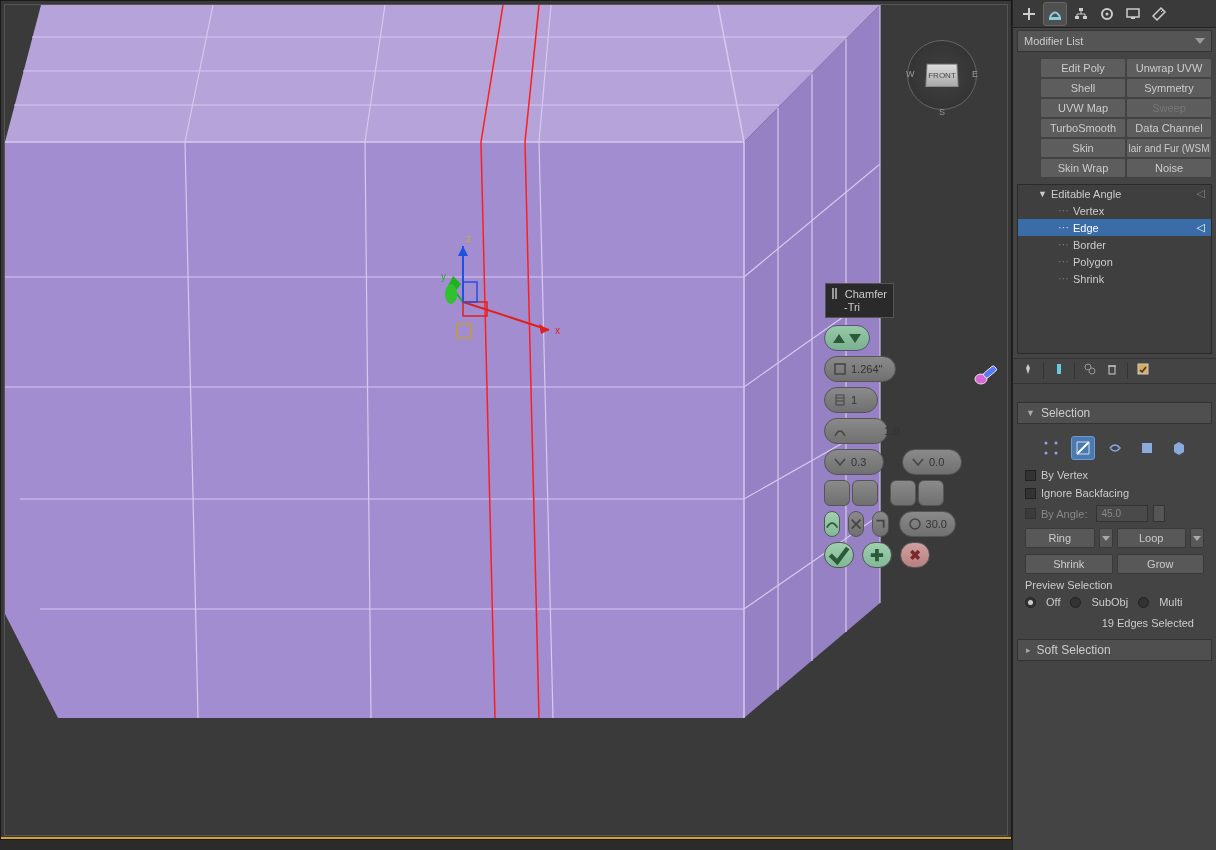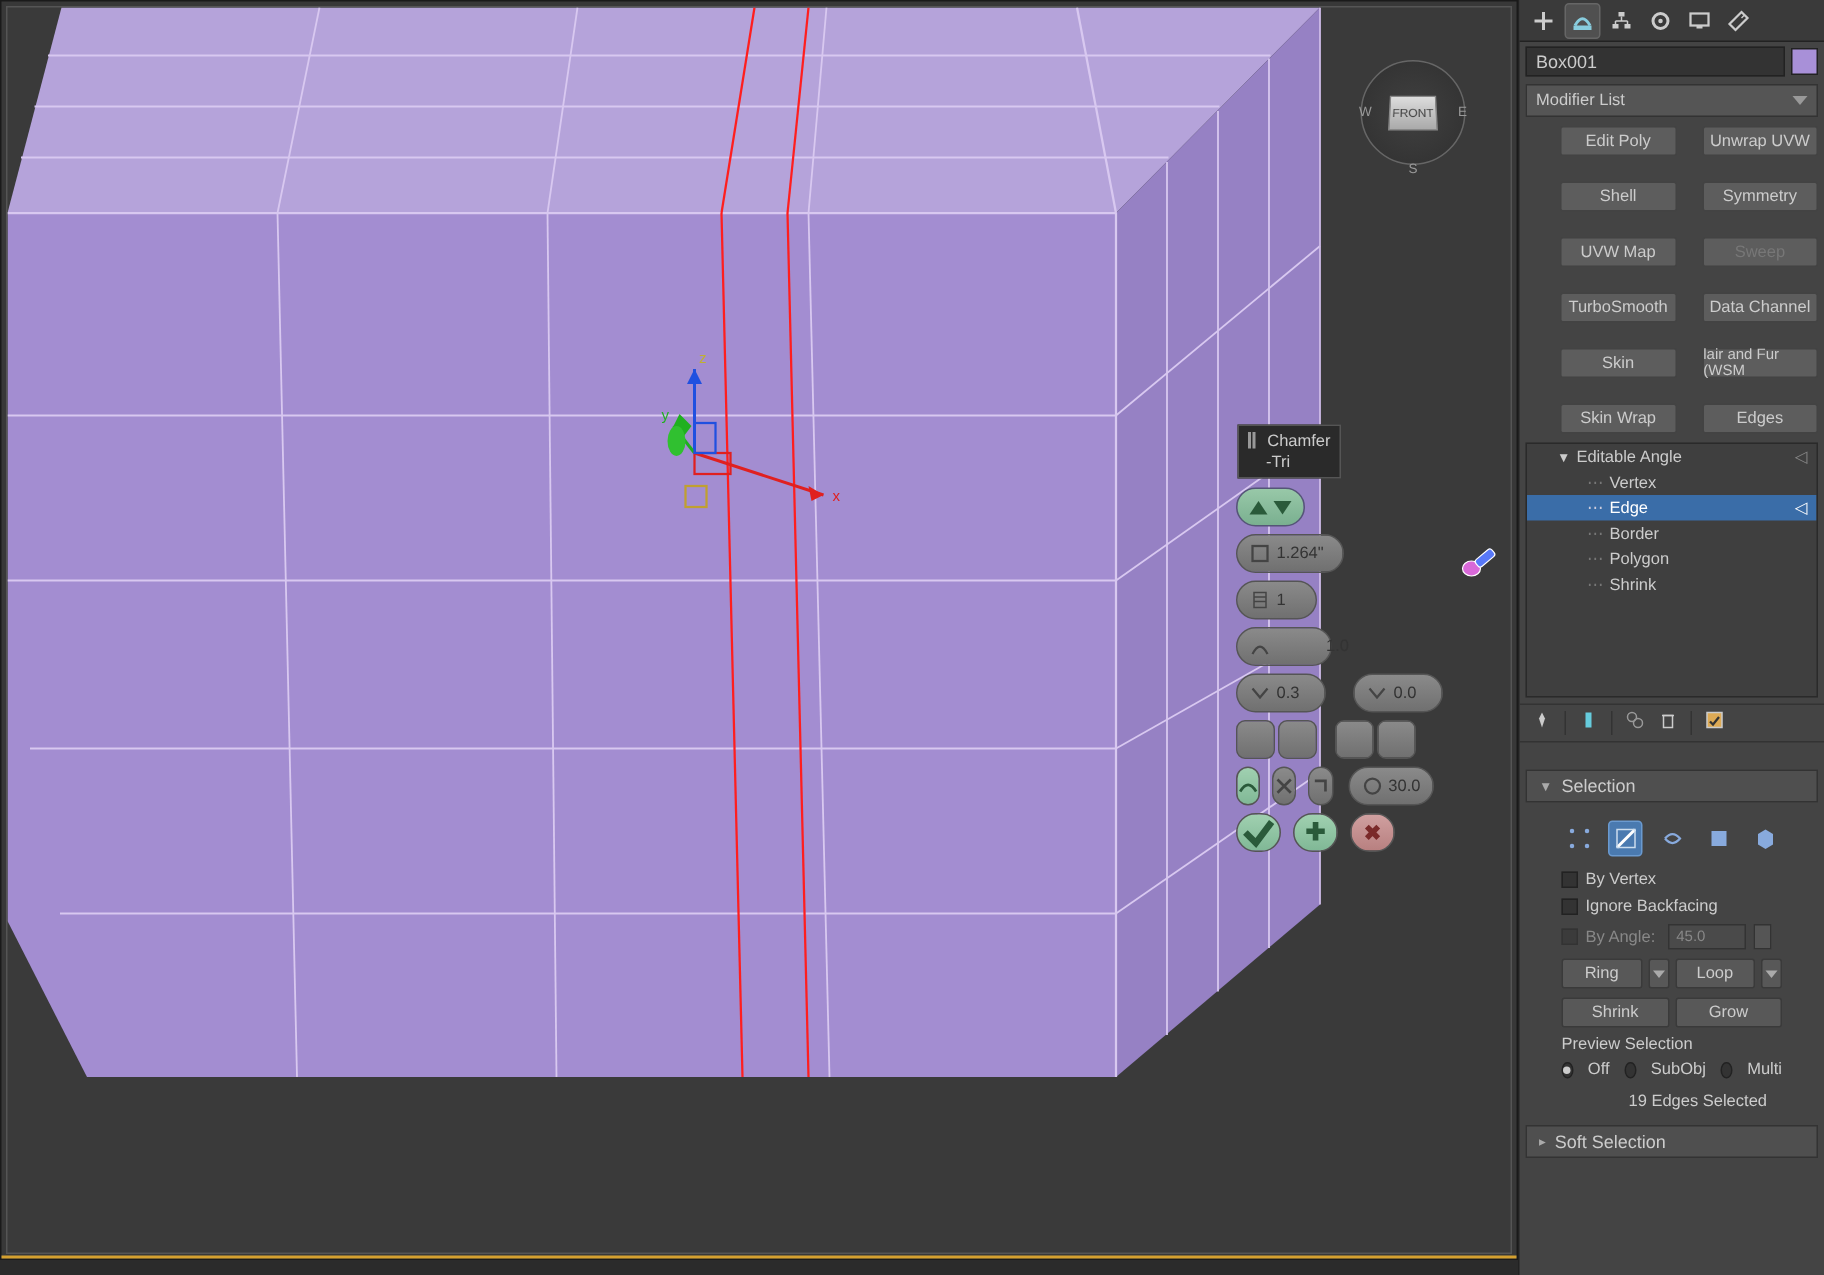--- a/index.html
+++ b/index.html
@@ -46,39 +46,39 @@
 .tab-ico.active { background:#505050; border-color:#666;}
 .tab-ico svg { width:16px; height:16px; }
 
 .name-row { display:flex; height:26px; padding:4px; gap:4px; align-items:center;}
 .name-input { flex:1; background:#333; border:1px solid #222; color:#ccc; font-size:12px; padding:2px 6px; height:20px;}
 .color-swatch { width:18px; height:18px; background:#a890d8; border:1px solid #222;}
 
 .dropdown { height:22px; background:#555; border:1px solid #333; margin:2px 4px; display:flex; align-items:center; padding:0 6px; color:#ccc; font-size:11px; justify-content:space-between;}
 .dd-arrow { width:0; height:0; border-left:5px solid transparent; border-right:5px solid transparent; border-top:6px solid #999;}
 
-.btn-grid { display:grid; grid-template-columns:1fr 1fr; gap:17px; padding:4px;margin-left:23px;}
+.btn-grid { display:grid; grid-template-columns:1fr 1fr; gap:0; padding:4px;margin-left:23px;}
 .pbtn { height:20px; background:#5d5d5d; border:1px solid #434343; border-radius:2px; color:#ccc; font-size:11px; display:flex; align-items:center; justify-content:center;}
 .pbtn.disabled { color:#777; }
 
 .stack-box { margin:2px 4px 4px 4px; background:#3f3f3f; border:1px solid #2a2a2a; height:170px; overflow:hidden;}
 .stack-item { display:flex; align-items:center; height:17px; font-size:11px; color:#ccc; padding-left:6px;}
 .stack-item.l0 { padding-left:20px;}
 .stack-item.l1 { padding-left:40px;}
 .stack-item.selected { background:#3a6da8; color:#fff;}
 .stack-toggle { margin-right:4px; font-size:9px;}
 
 .icon-row { display:flex; gap:8px; padding:4px 8px; align-items:center; height:26px; border-top:1px solid #333; border-bottom:1px solid #333;}
 .icon-row svg { width:14px; height:14px; }
 .icon-sep { width:1px; height:16px; background:#333;}
 
 .rollout { margin:4px 0;}
 .rollout-header { height:22px; background:#4f4f4f; border:1px solid #333; margin:0 4px; display:flex; align-items:center; padding:0 8px; color:#ccc; font-size:12px; gap:6px;}
 .rtoggle { font-size:9px; color:#aaa;}
-.rollout-body { padding:6px 28px; color:#ccc; font-size:11px;}
+.rollout-body { padding:6px 12px; color:#ccc; font-size:11px;}
 
 .subobj-row { display:flex; gap:8px; justify-content:center; padding:6px 0;}
 .subobj-btn { width:24px; height:24px; border:1px solid transparent; border-radius:3px; display:flex; align-items:center; justify-content:center;}
 .subobj-btn.active { background:#4a7ab0; border-color:#6a9ad0;}
 .subobj-btn svg { width:18px; height:18px;}
 
 .check-row { display:flex; align-items:center; gap:5px; padding:3px 0; font-size:11px; color:#ccc;}
 .checkbox { width:11px; height:11px; background:#333; border:1px solid #222;}
 .checkbox.disabled { opacity:0.5;}
 .angle-input { width:52px; height:17px; background:#4a4a4a; border:1px solid #333; color:#888; font-size:10px; padding:0 4px; margin-left:4px;}
@@ -335,43 +335,39 @@
         </svg>
       </div>
     <div class="tab-ico">
         <svg viewBox="0 0 16 16">
           <path d="M10 2 L14 6 L6 14 L2 10 Z" fill="none" stroke="#ccc" stroke-width="1.5"></path>
           <line x1="12" y1="4" x2="10" y2="6" stroke="#ccc"></line>
         </svg>
       </div>
   </div>
 
-  <div class="name-row">
-    <input class="name-input" value="Box001" style="">
-    <div class="color-swatch"></div>
-  </div>
 
   <div class="dropdown">
     <span>Modifier List</span>
     <div class="dd-arrow"></div>
   </div>
 
   <div class="btn-grid">
     <div class="pbtn">Edit Poly</div>
     <div class="pbtn">Unwrap UVW</div>
     <div class="pbtn">Shell</div>
     <div class="pbtn">Symmetry</div>
     <div class="pbtn">UVW Map</div>
     <div class="pbtn disabled">Sweep</div>
     <div class="pbtn">TurboSmooth</div>
     <div class="pbtn">Data Channel</div>
     <div class="pbtn">Skin</div>
     <div class="pbtn" style="font-size:10px;">lair and Fur (WSM</div>
     <div class="pbtn">Skin Wrap</div>
-    <div class="pbtn">Edges</div>
+    <div class="pbtn">Noise</div>
   </div>
 
   <div class="stack-box">
     <div class="stack-item l0">
       <span class="stack-toggle">▼</span>
       <span>Editable Angle</span>
       <span style="margin-left:auto; margin-right:6px; opacity:0.5;">◁</span>
     </div>
     <div class="stack-item l1">
         <span style="color:#777; margin-right:4px;">⋯</span>

